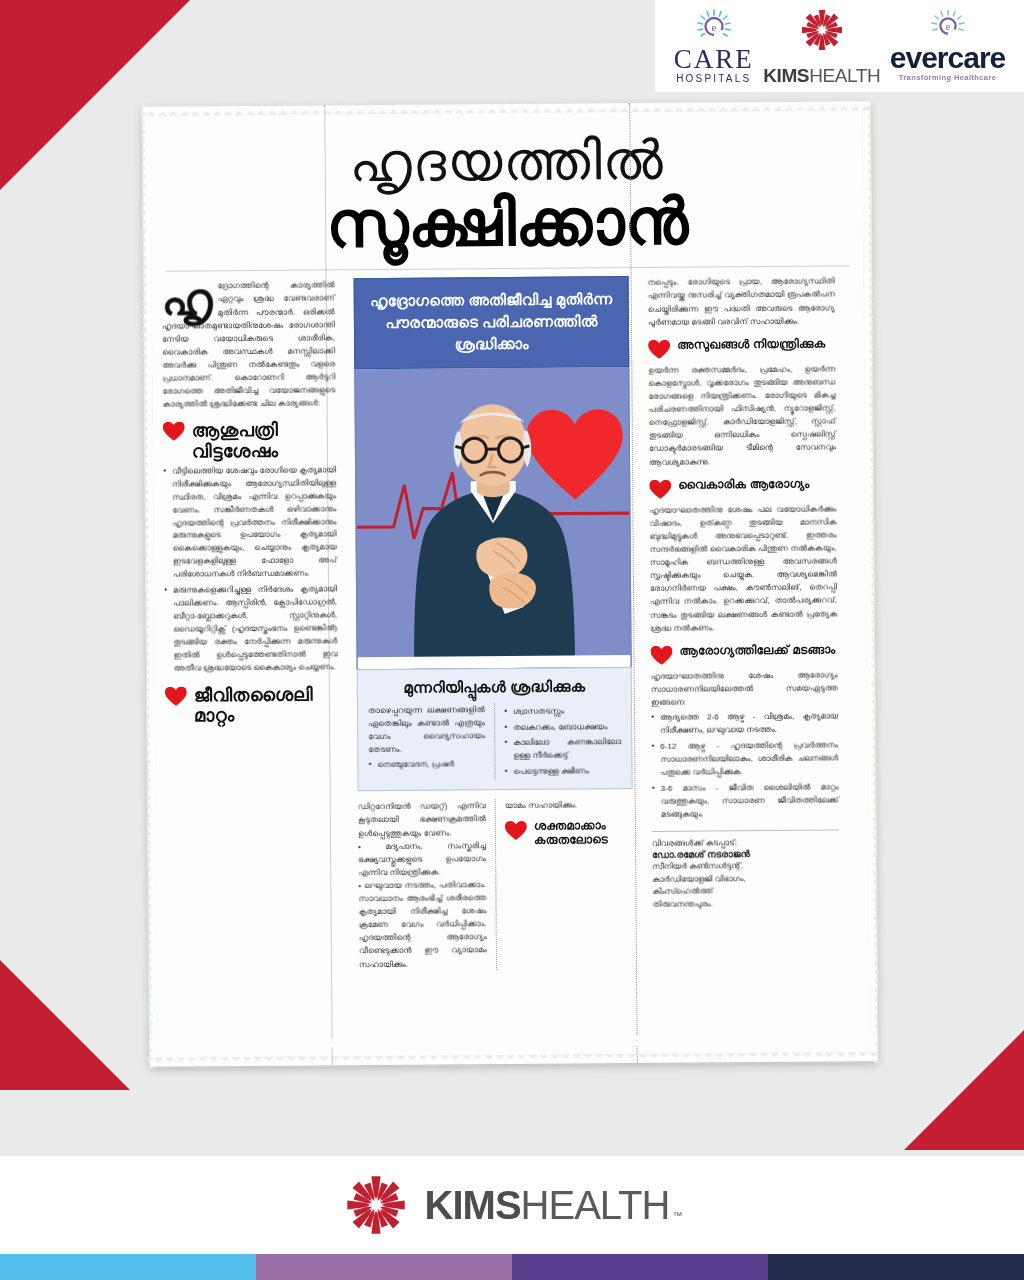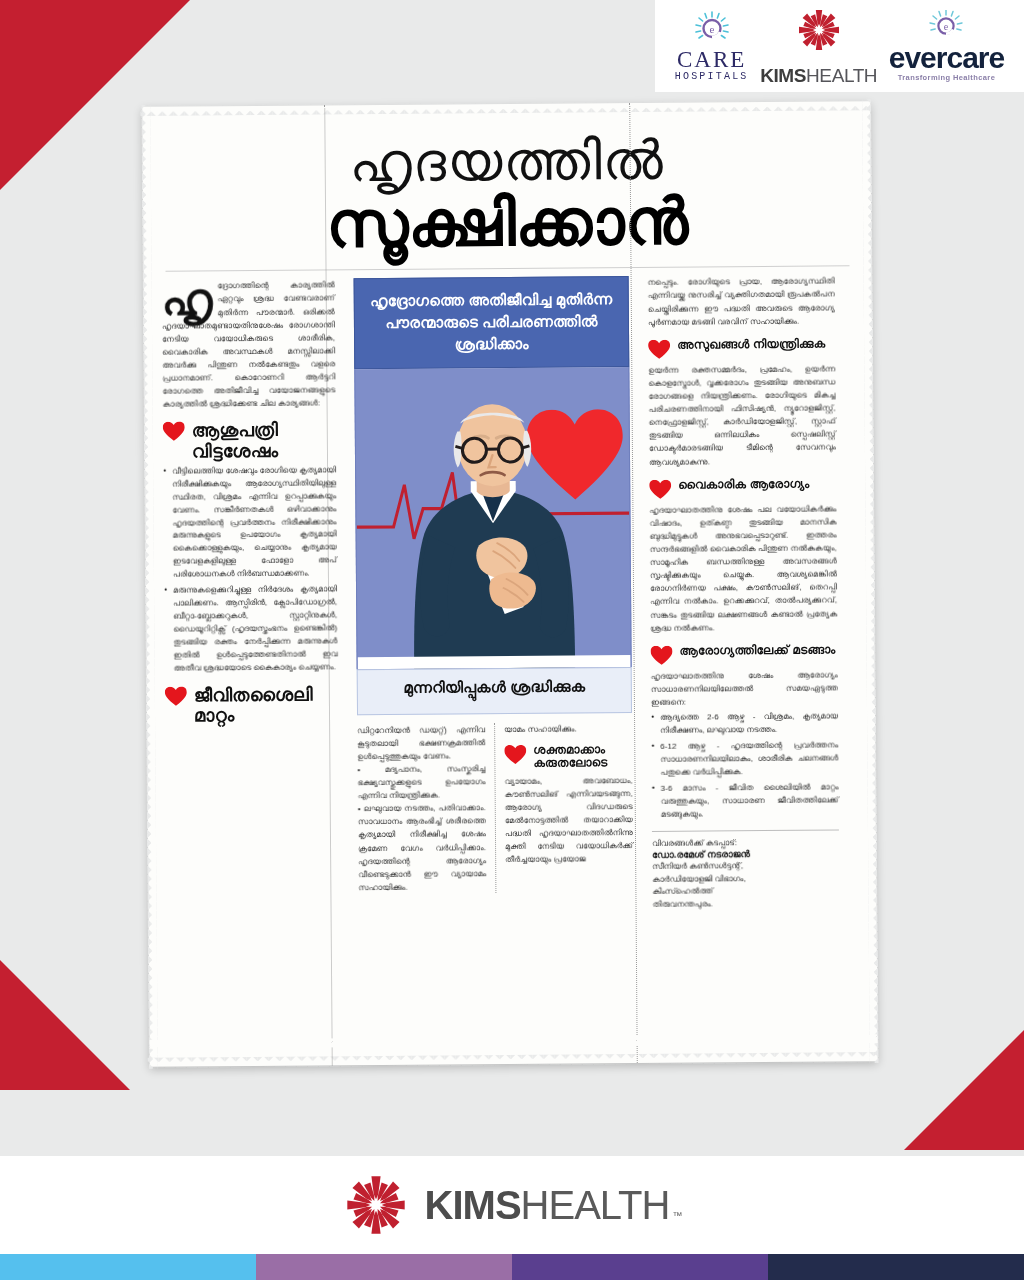--- a/index.html
+++ b/index.html
@@ -39,24 +39,24 @@
     position: absolute; top: 0; left: 655px;
     width: 369px; height: 92px;
     background: #ffffff;
     display: flex; align-items: center; justify-content: space-around;
     padding: 0 14px;
   }
   .logo-block { text-align: center; line-height: 1; }
   .care-mark { display:block; margin: 0 auto 3px; }
   .care-word {
     font-family: "Liberation Serif", serif;
-    font-size: 23px; letter-spacing: 2px; color: #2d2a66; font-weight: 400;
+    font-size: 27px; letter-spacing: 2px; color: #2d2a66; font-weight: 400;
   }
   .care-sub {
-    font-family: Liberation Mono, monospace;
+    font-family: Liberation Sans, sans-serif;
     font-size: 10px; letter-spacing: 2.2px; color: #2d2a66; margin-top: 1px;
   }
   .kims-word {
     font-size: 19px; letter-spacing: -0.4px; color: #4a4a4a; font-weight: 700;
     margin-top: 10px;
   }
   .kims-word b { color: #3d3d3d; }
   .kims-word span.light { font-weight: 400; color:#55555a; }
   .ever-word {
     font-size: 30px; color: #13223c; font-weight: 600; letter-spacing: -1px;
@@ -429,40 +429,53 @@
               <path d="M105 176 C113 180 121 186 126 192"></path>
               <path d="M102 185 C110 189 117 194 122 199"></path>
             </g>
           </svg>
           <div class="illus-base"></div>
         </div>
 
         <div class="warn-box">
           <div class="warn-title">മുന്നറിയിപ്പുകൾ ശ്രദ്ധിക്കുക</div>
           <div class="warn-cols">
+            <div class="warn-col left">
+              <p class="ml">താഴെപ്പറയുന്ന ലക്ഷണങ്ങളിൽ ഏതെങ്കിലും കണ്ടാൽ എത്രയും വേഗം വൈദ്യസഹായം തേടണം.</p>
+              <ul class="bl">
+                <li>നെഞ്ചുവേദന, പ്രഷർ</li>
+              </ul>
+            </div>
+            <div class="warn-col">
+              <ul class="bl">
+                <li>ശ്വാസതടസ്സം</li>
+                <li>തലകറക്കം, ബോധക്ഷയം</li>
+                <li>കാലിലോ കണങ്കാലിലോ ഉള്ള നീർക്കെട്ട്</li>
+                <li>പെട്ടെന്നുള്ള ക്ഷീണം</li>
+              </ul>
+            </div>
           </div>
         </div>
 
         <div class="warn-cols" style="margin-top:9px;">
           <div class="warn-col left" style="border-right:1px dotted #9a9a9a;">
             <p class="ml" style="white-space:pre-line;">ഡിറ്ററേനിയൻ ഡയറ്റ്) എന്നിവ കൂടുതലായി ഭക്ഷണക്രമത്തിൽ ഉൾപ്പെടുത്തുകയും വേണം.
 • മദ്യപാനം, സംസ്കരിച്ച ഭക്ഷ്യവസ്തുക്കളുടെ ഉപയോഗം എന്നിവ നിയന്ത്രിക്കുക.
 • ലഘുവായ നടത്തം, പതിവാക്കാം. സാവധാനം ആരംഭിച്ച് ശരീരത്തെ കൃത്യമായി നിരീക്ഷിച്ച ശേഷം ക്രമേണ വേഗം വർധിപ്പിക്കാം. ഹൃദയത്തിന്റെ ആരോഗ്യം വീണ്ടെടുക്കാൻ ഈ വ്യായാമം സഹായിക്കും.</p>
           </div>
           <div class="warn-col">
             <p class="ml">യാമം സഹായിക്കും.</p>
             <div class="sec-head" style="margin-top:8px;">
               <span class="heart">
                 <svg width="22" height="20" viewBox="0 0 22 20">
                     <path d="M11 19 C2 12.5 0 8.4 0 5.6 C0 2.3 2.4 0 5.4 0 C7.6 0 9.8 1.3 11 3.4 C12.2 1.3 14.4 0 16.6 0 C19.6 0 22 2.3 22 5.6 C22 8.4 20 12.5 11 19 Z" fill="#e4161d"></path>
                   </svg>
               </span>
               <span class="sec-title small">ശക്തമാക്കാം കരുതലോടെ</span>
             </div>
-            <p class="ml">വ്യായാമം, അവബോധം, കൗൺസലിങ് എന്നിവയടങ്ങുന്ന, ആരോഗ്യ വിദഗ്ധരുടെ മേൽനോട്ടത്തിൽ തയാറാക്കിയ പദ്ധതി ഹൃദയാഘാതത്തിൽനിന്നു മുക്തി നേടിയ വയോധികർക്ക് തീർച്ചയായും പ്രയോജ</p>
           </div>
         </div>
       </div>
 
       <div class="col col-right">
         <p class="ml">നപ്പെടും. രോഗിയുടെ പ്രായ, ആരോഗ്യസ്ഥിതി എന്നിവയ്ക്ക നുസരിച്ച് വ്യക്തിഗതമായി രൂപകൽപന ചെയ്തിരിക്കുന്ന ഈ പദ്ധതി അവരുടെ ആരോഗ്യ പൂർണമായ മടങ്ങി വരവിന് സഹായിക്കും.</p>
 
         <div class="sec">
           <div class="sec-head">
             <span class="heart">

